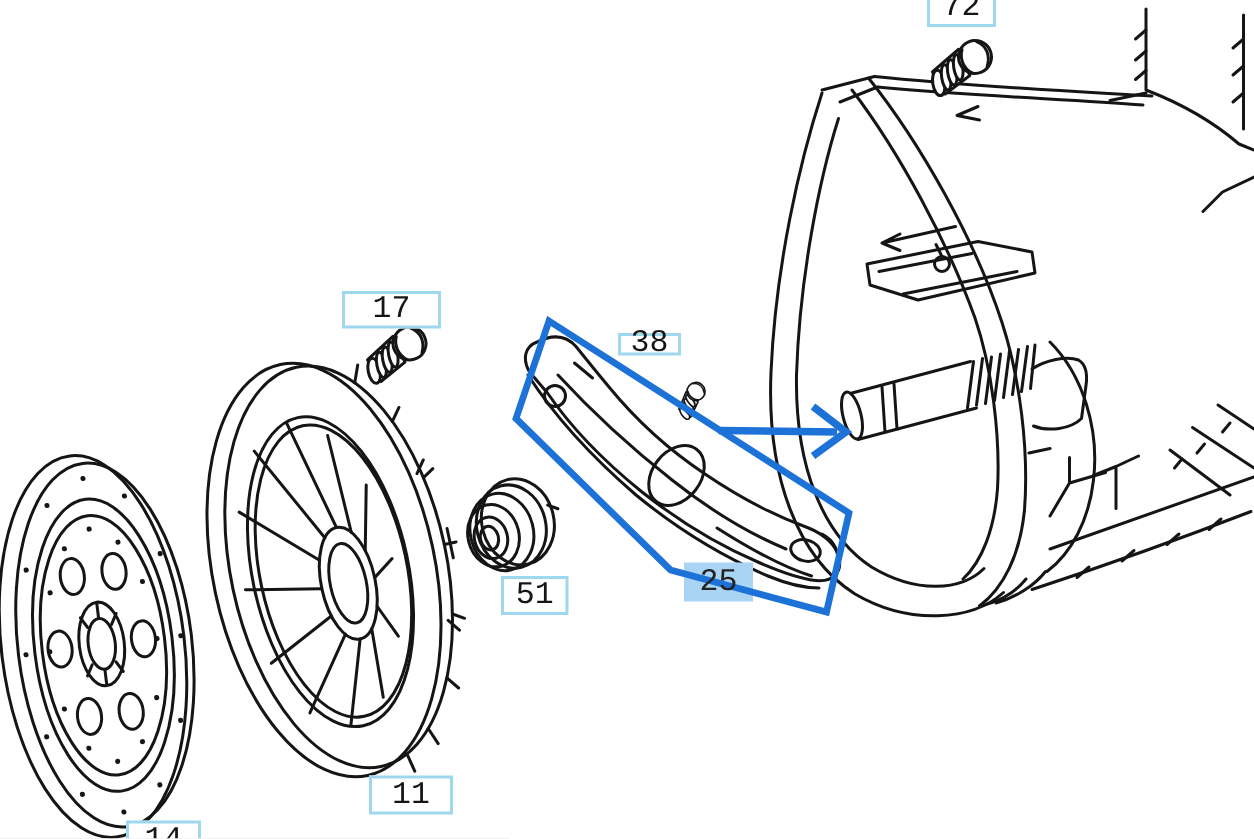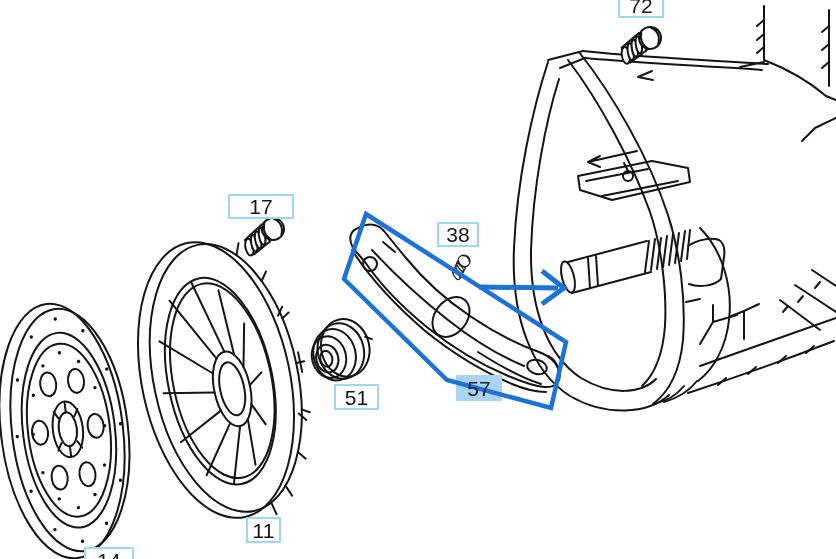--- a/index.html
+++ b/index.html
@@ -6,40 +6,40 @@
     --highlight:#1d72d8;
     --label-border:#9fd7ef;
     --highlight-fill:#a9d4f3;
     --line:#151515;
     --background:#ffffff;
   }
   html,body{margin:0;padding:0;background:#e8e8e8;}
   #stage{
     position:relative;width:836px;height:559px;overflow:hidden;
     background:var(--background);
-    font-family:Liberation Sans, sans-serif;
+    font-family:Liberation Mono, monospace;
   }
   #stage svg{position:absolute;left:0;top:0;}
   .k{stroke:var(--line);stroke-width:2;fill:none;stroke-linecap:round;stroke-linejoin:round;}
   .kf{stroke:var(--line);stroke-width:2;fill:#fff;stroke-linecap:round;stroke-linejoin:round;}
   .dot{fill:var(--line);stroke:none;}
   .blue{stroke:var(--highlight);fill:none;stroke-linecap:butt;stroke-linejoin:miter;}
   .hl{fill:var(--highlight-fill);stroke:none;}
   .plabel{
     position:absolute;box-sizing:border-box;
     border:2px solid var(--label-border);background:#fff;color:#151515;
     font-size:21px;line-height:1;display:flex;align-items:center;justify-content:center;
     letter-spacing:0px;
   }
   .plabel.hl-label{border-color:transparent;background:transparent;color:#222;}
   #lbl72{left:618px;top:-8px;width:46px;height:26px}
   #lbl17{left:228px;top:194px;width:66px;height:25px}
-  #lbl38{left:437px;top:222px;width:42px;height:25px}
+  #lbl38{left:412px;top:222px;width:42px;height:15px}
   #lbl65{left:334px;top:384px;width:45px;height:26px}
-  #lbl11{left:246px;top:517px;width:35px;height:26px}
+  #lbl11{left:246px;top:517px;width:56px;height:26px}
   #lbl35{left:455px;top:375px;width:48px;height:27px}
   #lbl14{left:84px;top:547px;width:50px;height:26px}
 </style>
 </head>
 <body>
 
 <div id="stage">
 
   <svg width="836" height="559" viewBox="0 0 836 559">
 
@@ -198,16 +198,16 @@
     <g class="blue" stroke-width="5">
       <path d="M479,287 L558,288"></path>
       <path d="M542,271 L564,288 L542,304"></path>
     </g>
   </svg>
 
   <div class="plabel" id="lbl72">72</div>
   <div class="plabel" id="lbl17">17</div>
   <div class="plabel" id="lbl38">38</div>
   <div class="plabel" id="lbl65">51</div>
-  <div class="plabel hl-label" id="lbl35">57</div>
+  <div class="plabel hl-label" id="lbl35">25</div>
   <div class="plabel" id="lbl11">11</div>
   <div class="plabel" id="lbl14">14</div>
 </div>
 
 </body></html>

